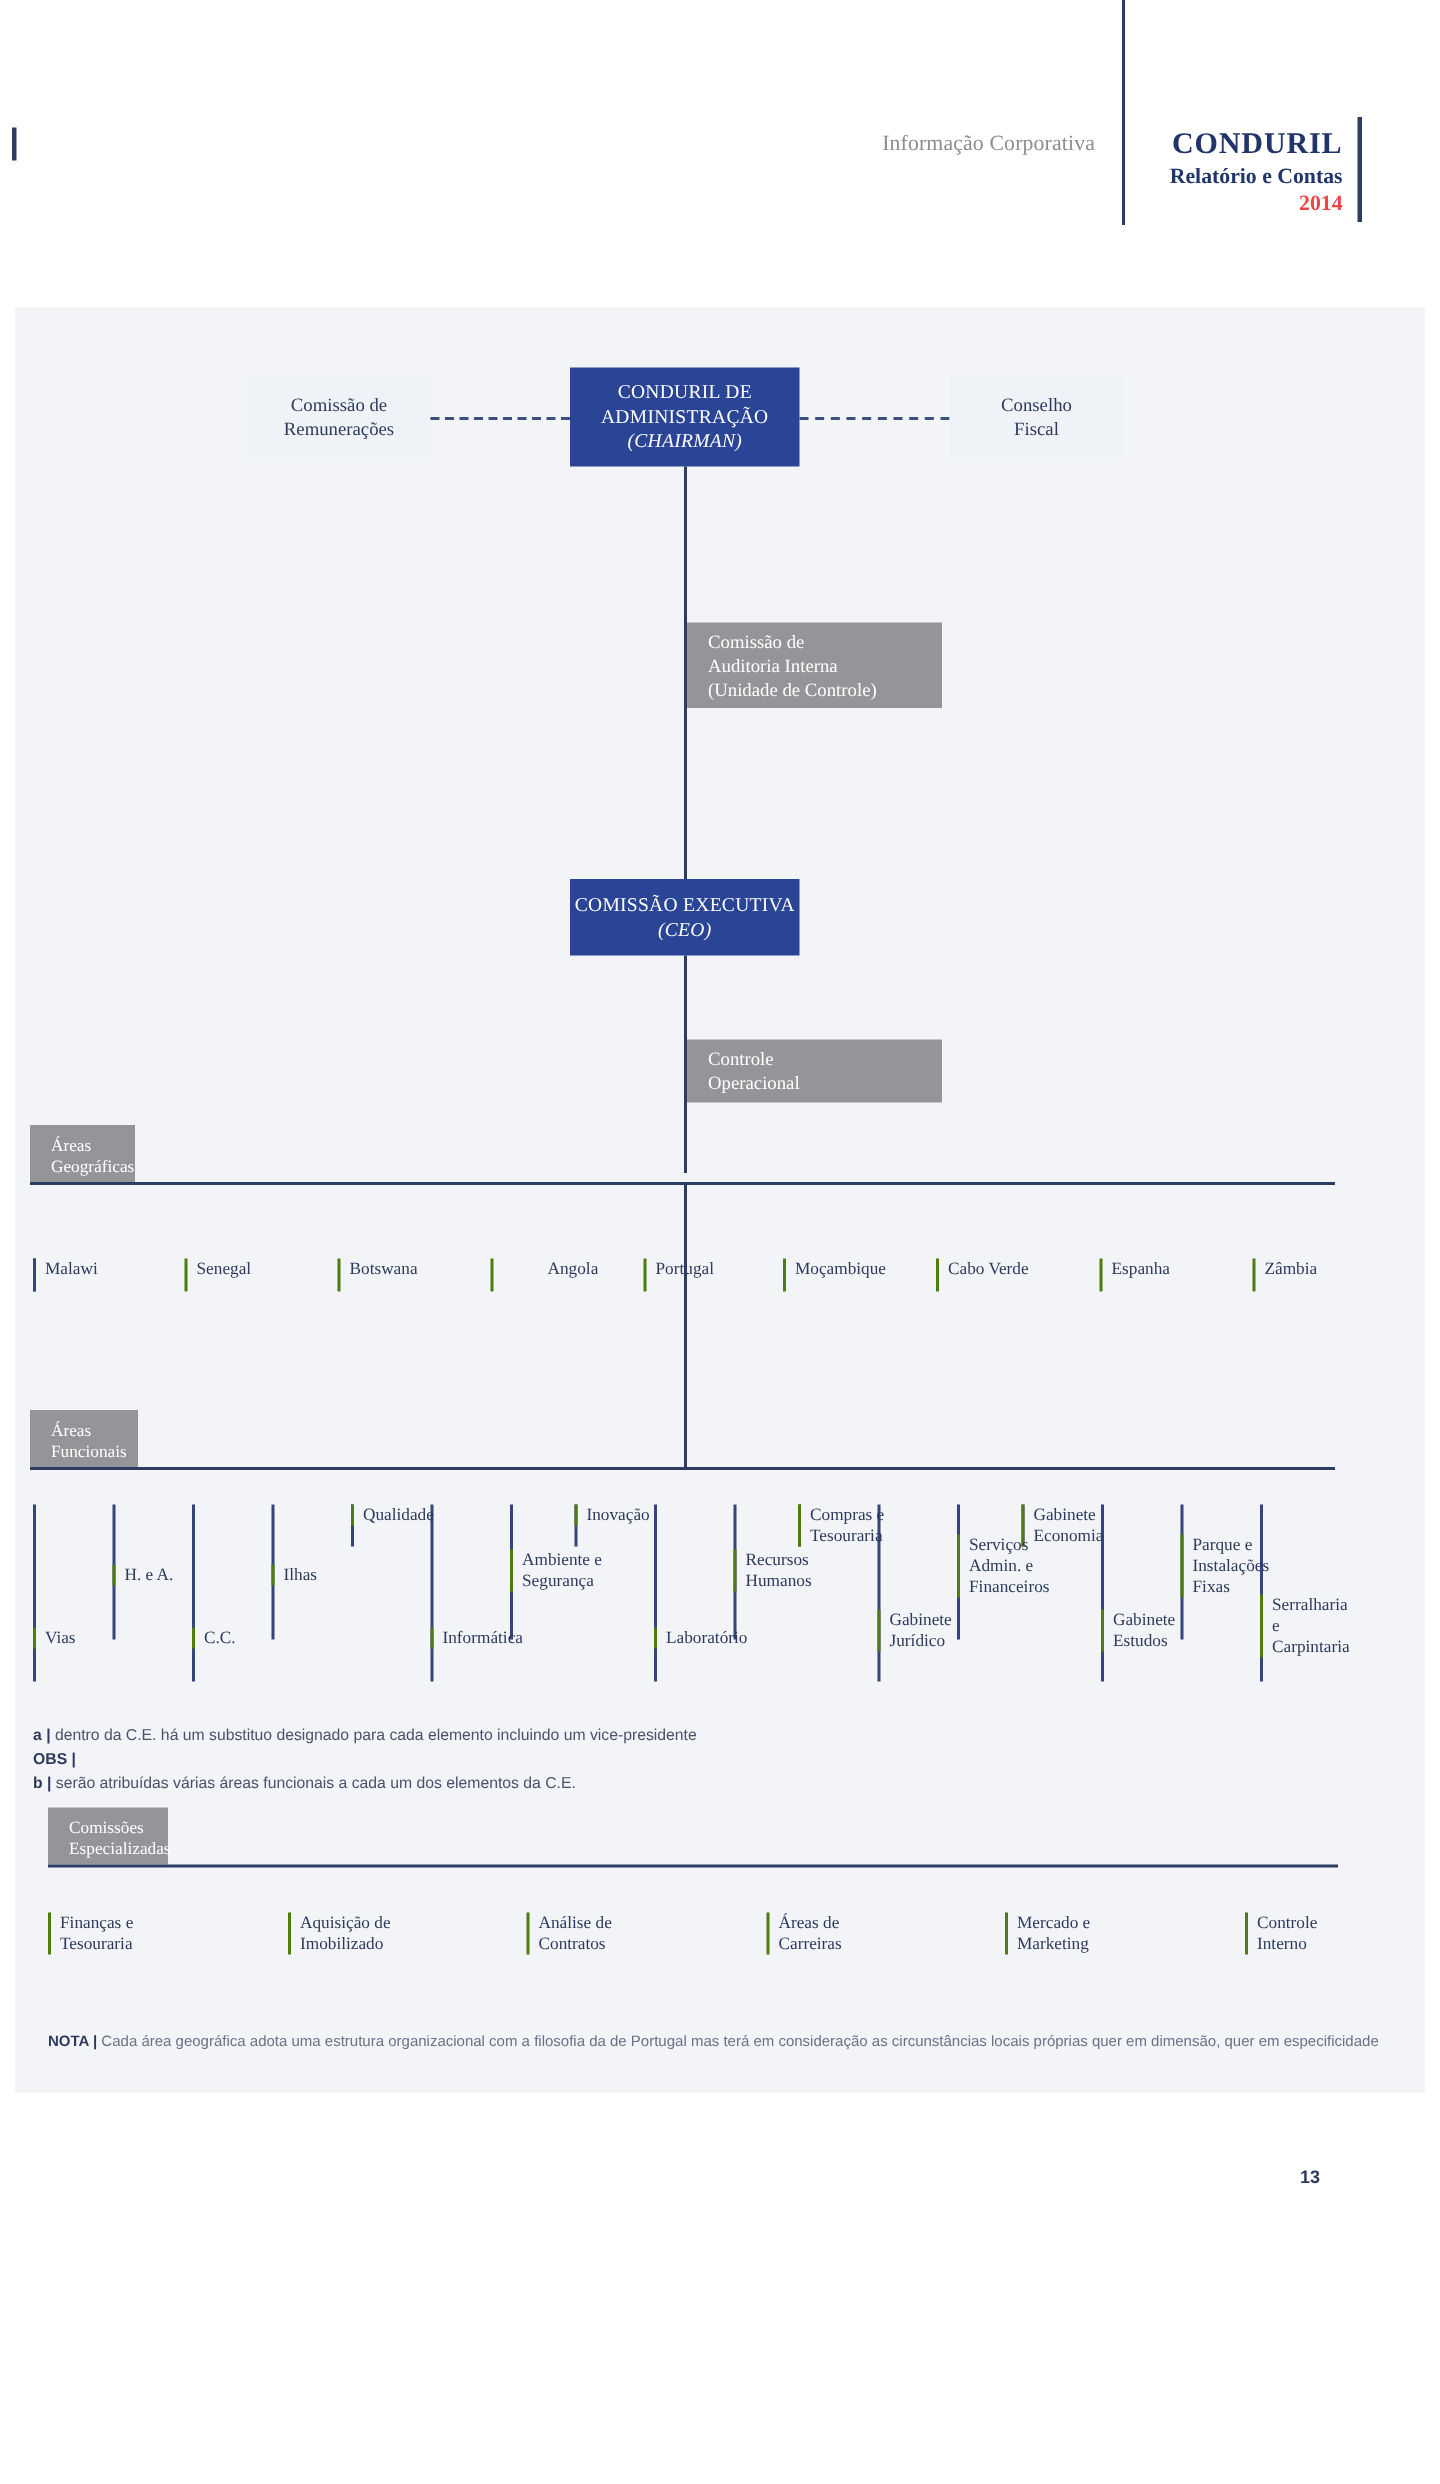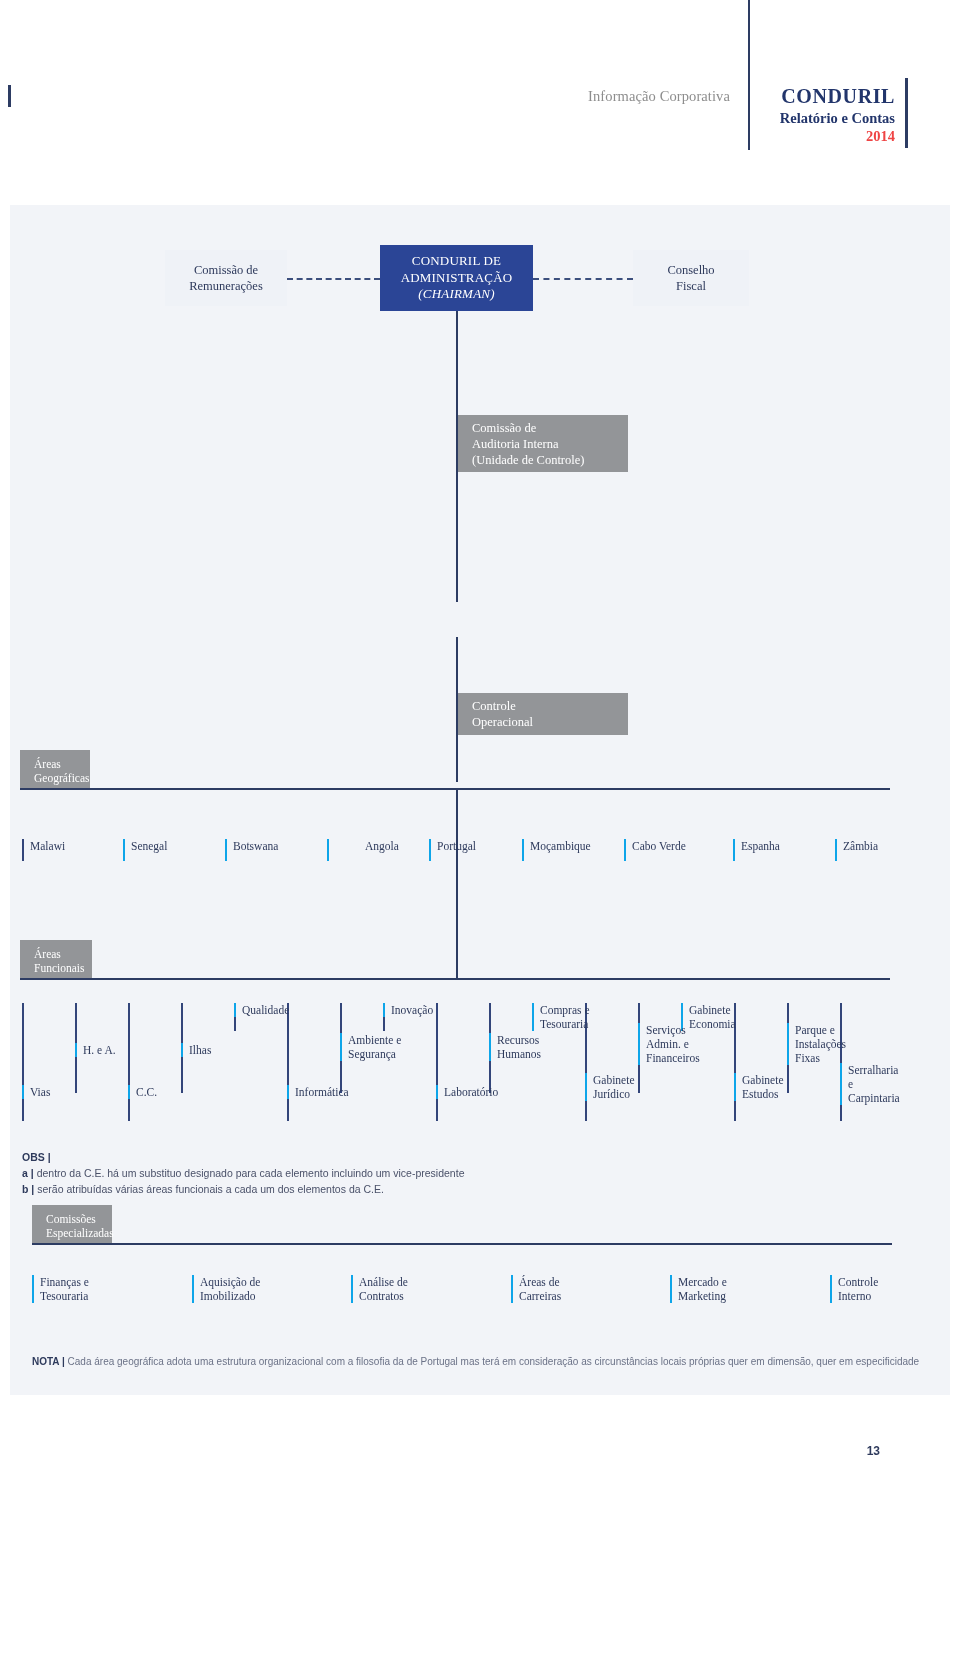--- a/index.html
+++ b/index.html
@@ -150,21 +150,21 @@
   }
 
   
   .leaf {
     position: absolute;
     box-sizing: border-box;
     font-size: 11.5px;
     line-height: 1.22;
     color: #2e3a5c;
     padding-left: 6px;
-    border-left: 2px solid #0ea5e9;
+    border-left: 2px solid #4d7c0f;
   }
 
   
   .tick {
     position: absolute;
     width: 2px;
     background: #33457a;
   }
 
   
@@ -233,20 +233,24 @@
   </div>
 
   <div class="vline" id="spine-top" style="left:446px; top:106px; height:291px;"></div>
 
   <div class="obox obox-grey" id="box-audit" style="left:448px; top:210px; width:170px; height:57px;">
     <div>Comissão de</div>
     <div>Auditoria Interna</div>
     <div>(Unidade de Controle)</div>
   </div>
 
+  <div class="obox obox-navy" id="box-exec" style="left:370px; top:381px; width:153px; height:51px;">
+    <div>COMISSÃO EXECUTIVA</div>
+    <div><em>(CEO)</em></div>
+  </div>
 
   <div class="vline" id="spine-mid" style="left:446px; top:432px; height:145px;"></div>
 
   <div class="obox obox-grey" id="box-oper" style="left:448px; top:488px; width:170px; height:42px;">
     <div>Controle</div>
     <div>Operacional</div>
   </div>
 
   <div class="tag-chip" id="tag-geo" style="left:10px; top:545px; width:70px; height:38px;">
     <div>Áreas</div>
@@ -325,25 +329,25 @@
   <div class="leaf" id="func-laboratorio" style="left:426px; top:880px; width:70px;">Laboratório</div>
   <div class="leaf multi" id="func-juridico" style="left:575px; top:868px; width:62px; white-space:pre-line;">Gabinete
 Jurídico</div>
   <div class="leaf multi" id="func-estudos" style="left:724px; top:868px; width:62px; white-space:pre-line;">Gabinete
 Estudos</div>
   <div class="leaf multi" id="func-serralharia" style="left:830px; top:858px; width:70px; white-space:pre-line;">Serralharia
 e
 Carpintaria</div>
 
   <div class="note-block" id="obs-block" style="left:12px; top:945px; width:620px;">
-    <div><b>OBS |</b></div>
     <div>
       <b>a |</b>
       <span>dentro da C.E. há um substituo designado para cada elemento incluindo um vice-presidente</span>
     </div>
+    <div><b>OBS |</b></div>
     <div>
       <b>b |</b>
       <span>serão atribuídas várias áreas funcionais a cada um dos elementos da C.E.</span>
     </div>
   </div>
 
   <div class="tag-chip" id="tag-comissoes" style="left:22px; top:1000px; width:80px; height:38px;">
     <div>Comissões</div>
     <div>Especializadas</div>
   </div>

